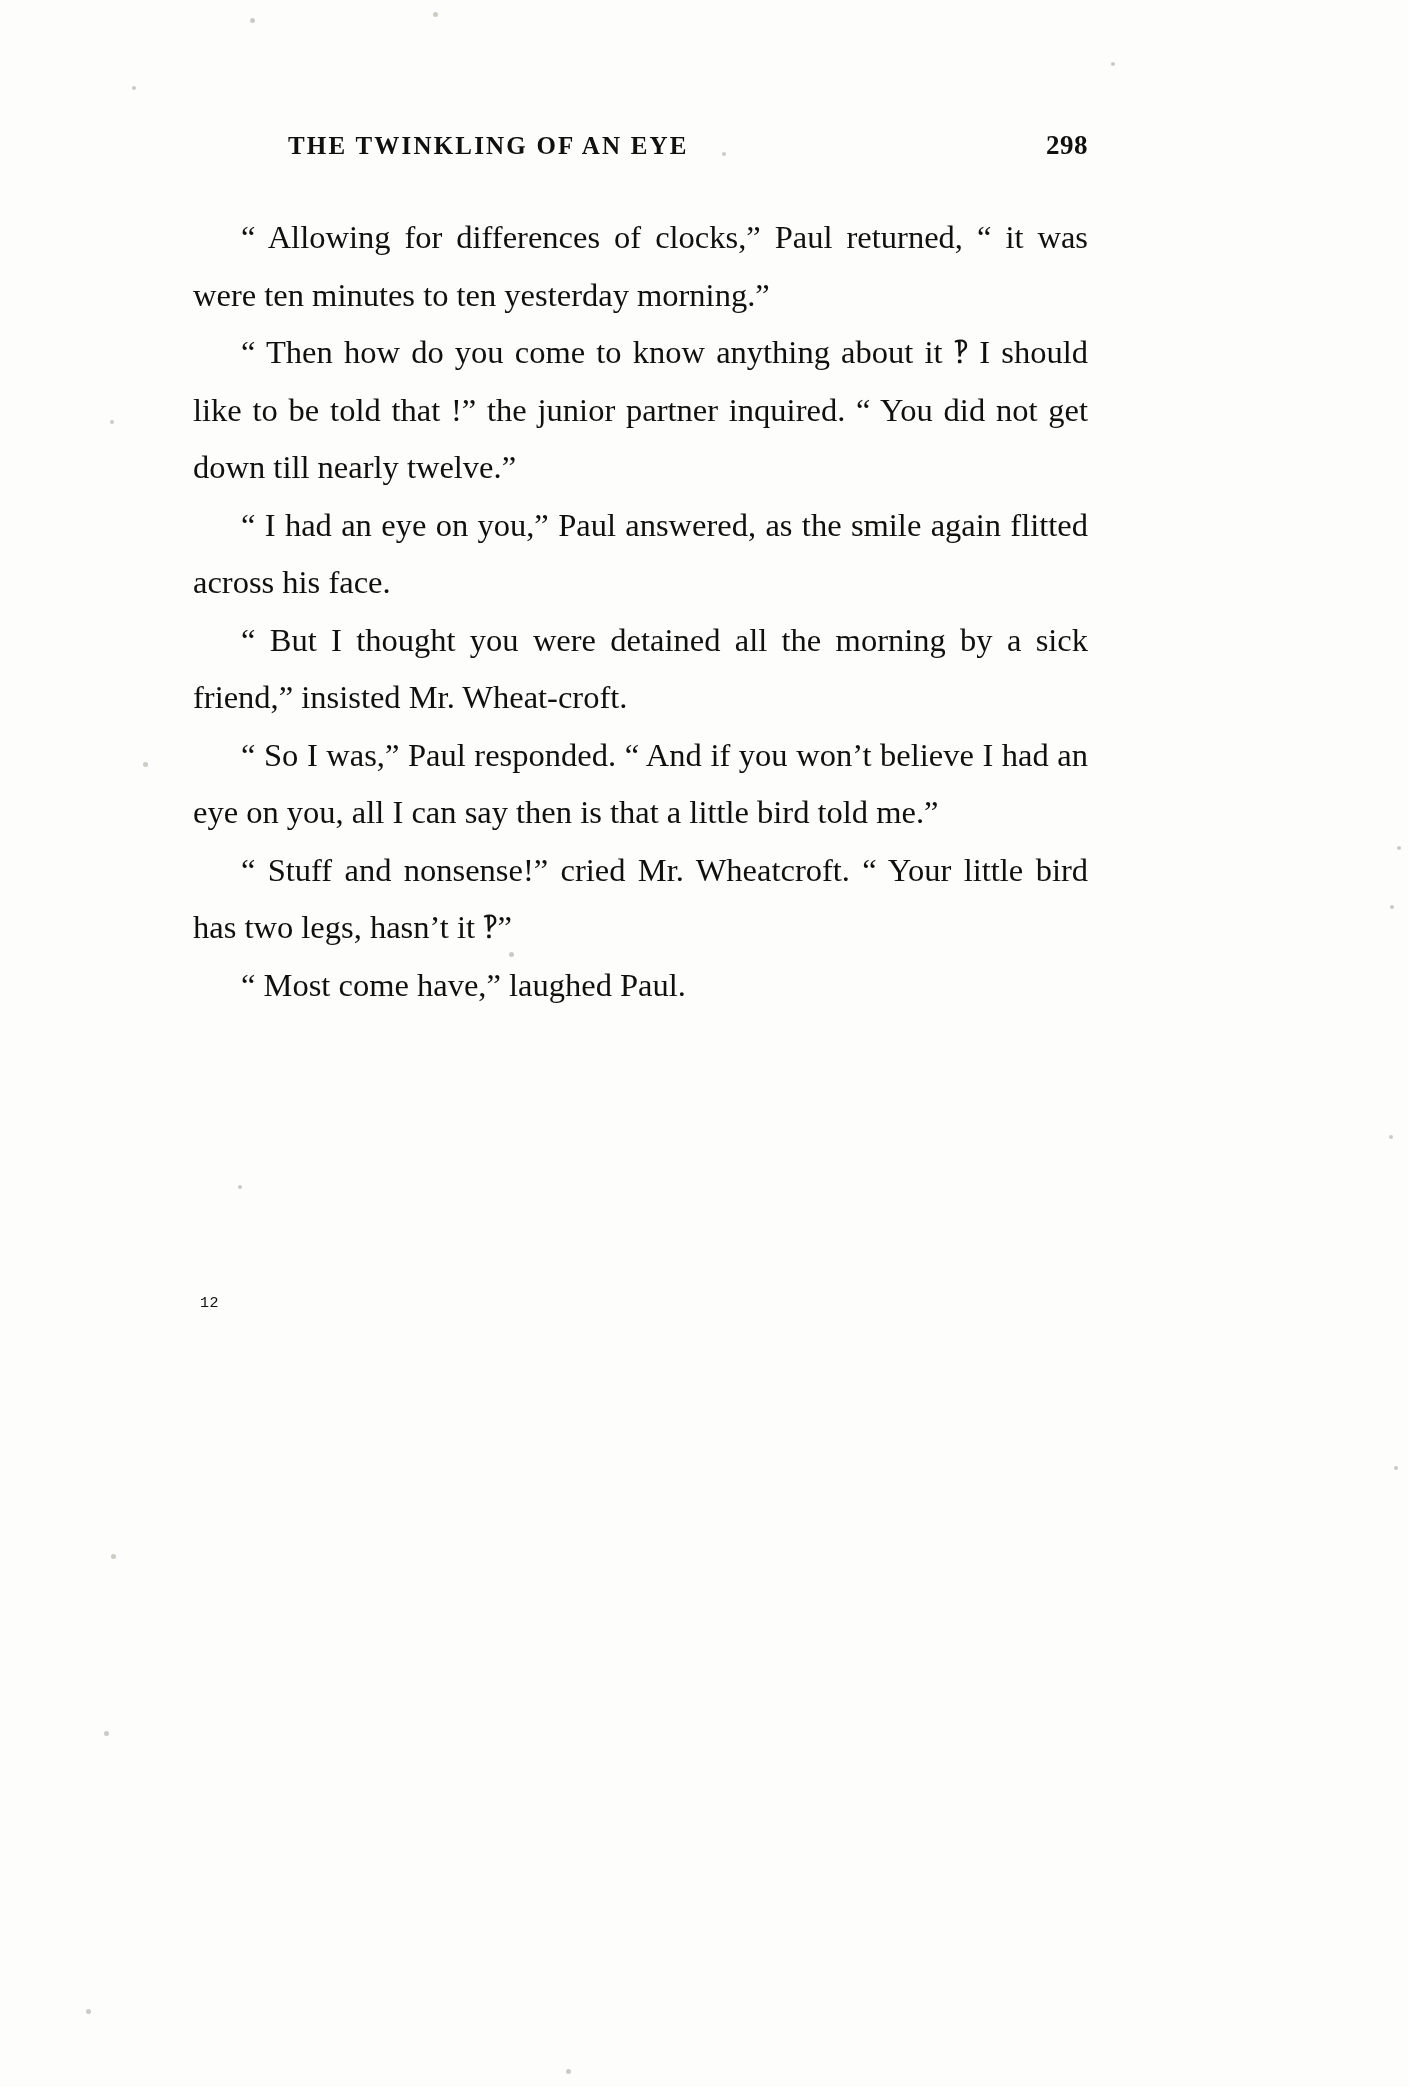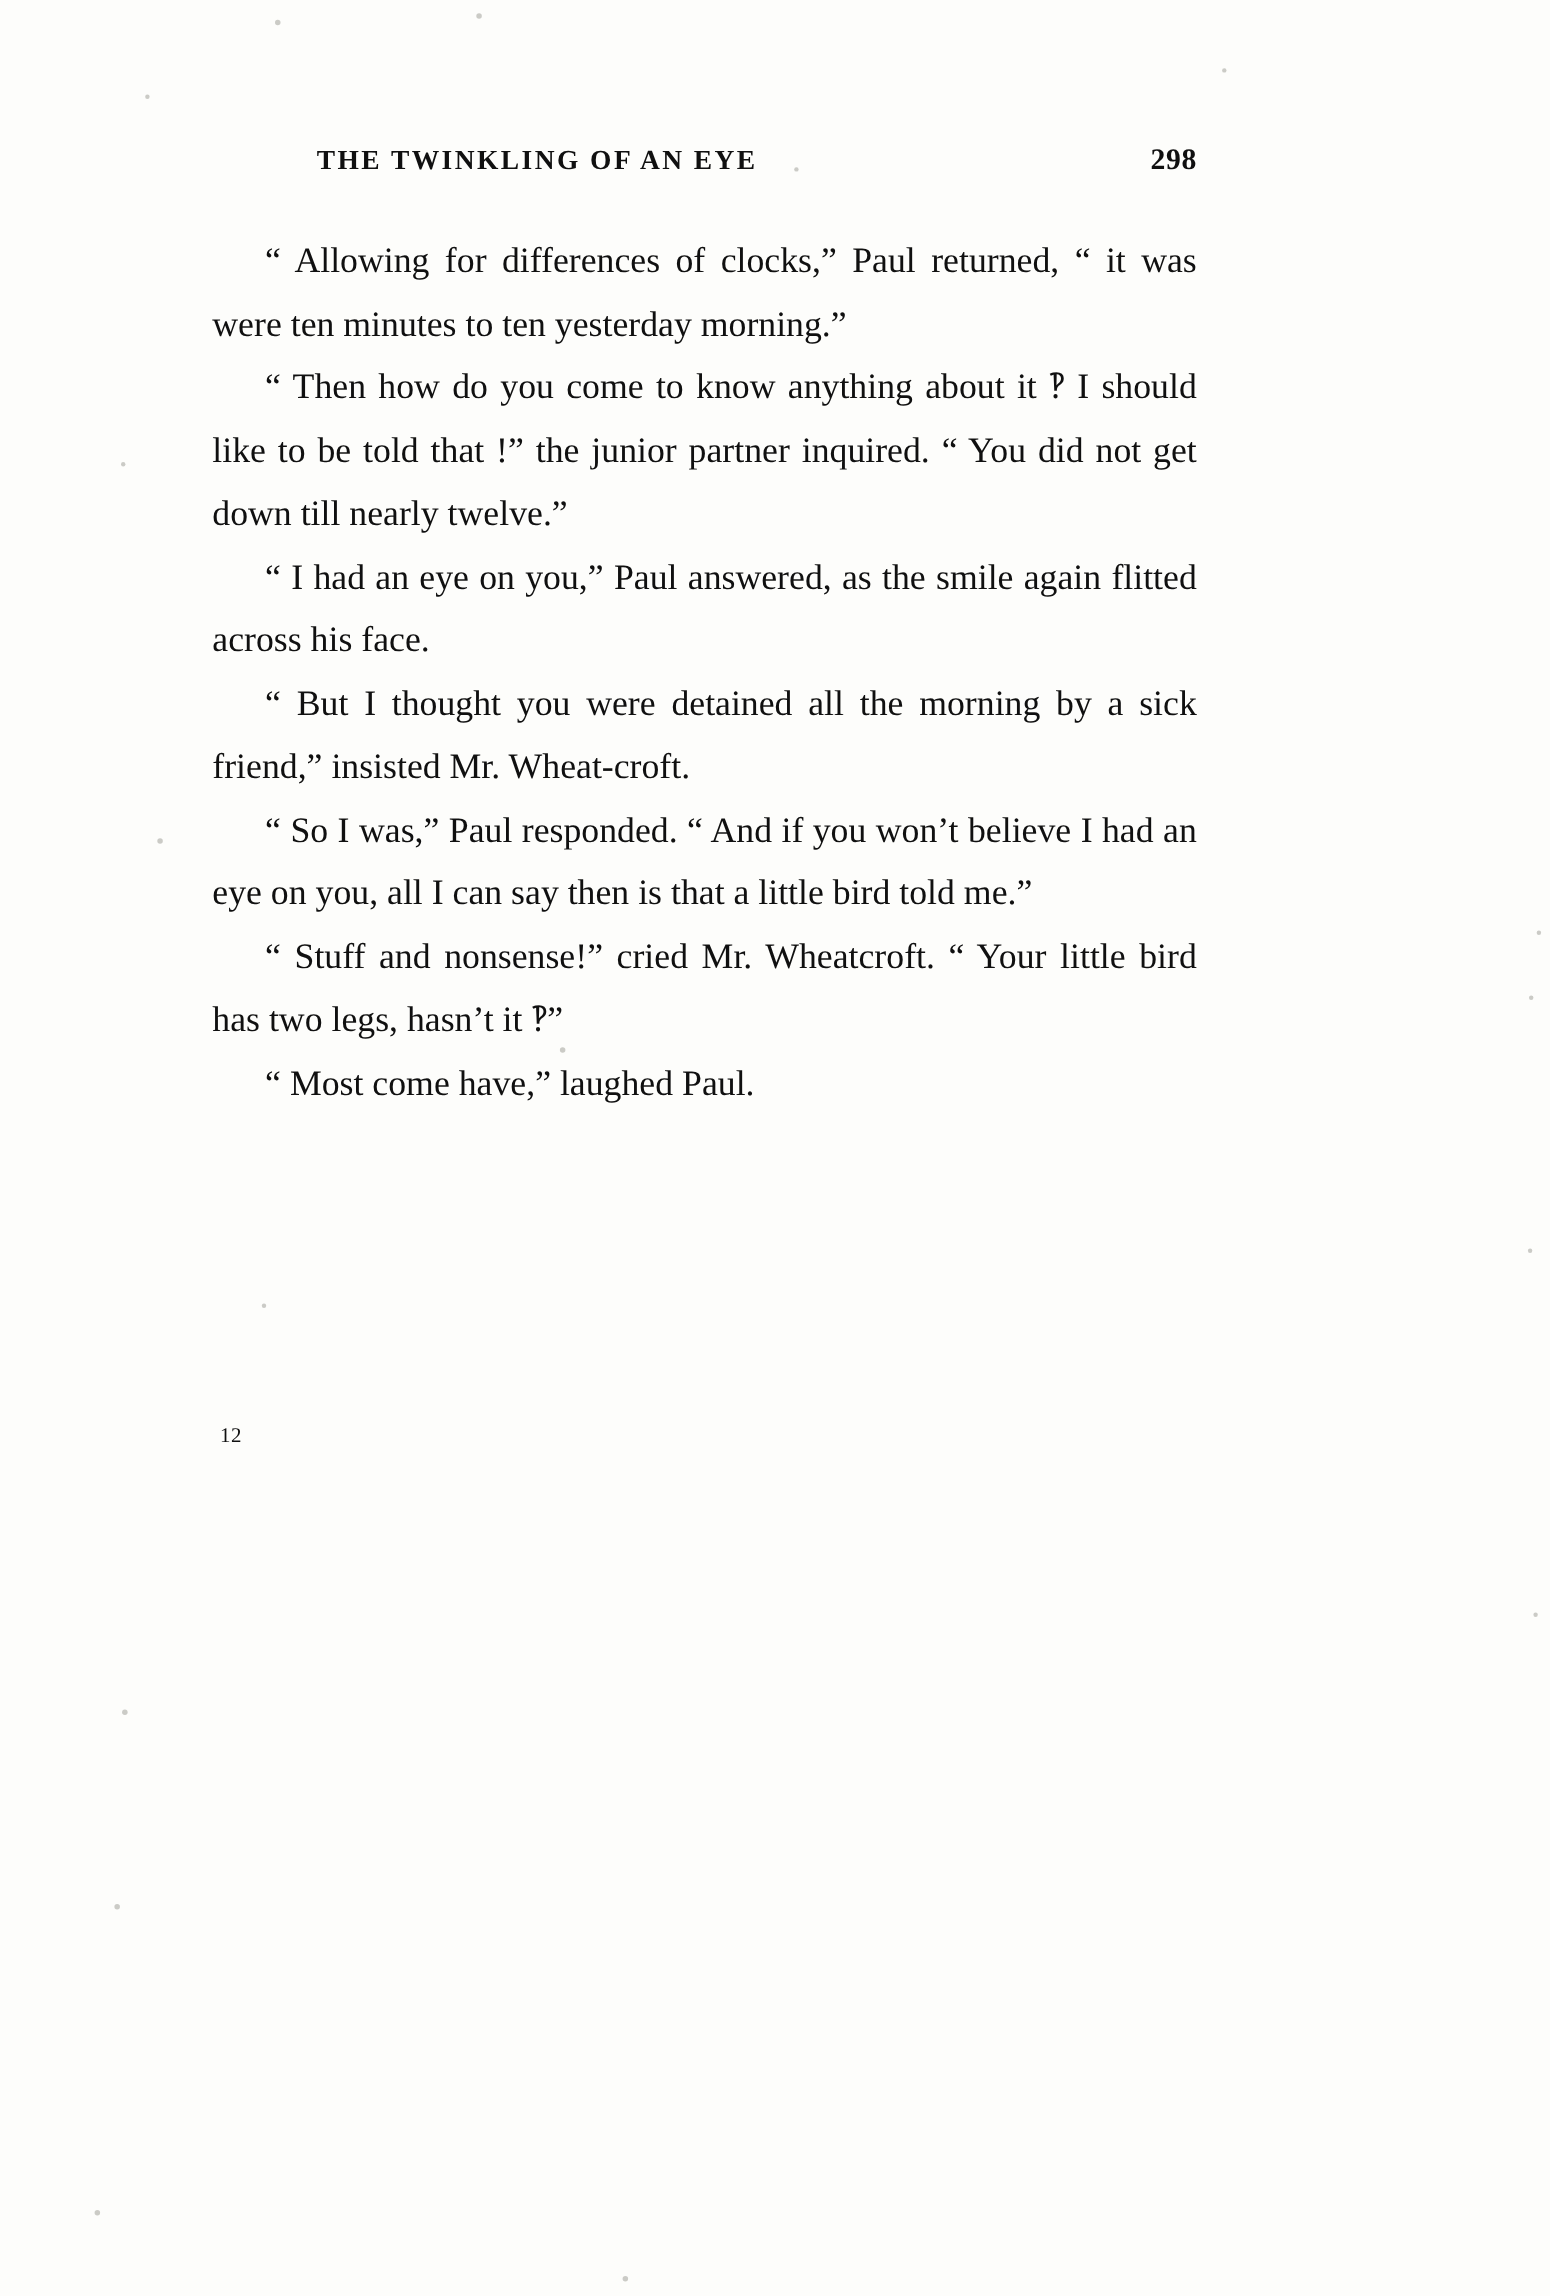--- a/index.html
+++ b/index.html
@@ -57,22 +57,23 @@
     hyphens: none;
   }
   .body p {
     margin: 0;
     text-indent: 48px;
   }
   .sig {
     position: absolute;
     left: 200px;
     top: 1295px;
-    font-size: 19px;
+    font-size: 15px;
     letter-spacing: 0.5px;
+    font-family: Liberation Mono, monospace;
   }
 </style>
 </head>
 <body>
 
 <div class="page">
 
   <div class="speck" style="left:250px;top:18px;width:5px;height:5px;"></div>
   <div class="speck" style="left:433px;top:12px;width:5px;height:5px;"></div>
   <div class="speck" style="left:1111px;top:62px;width:4px;height:4px;"></div>

